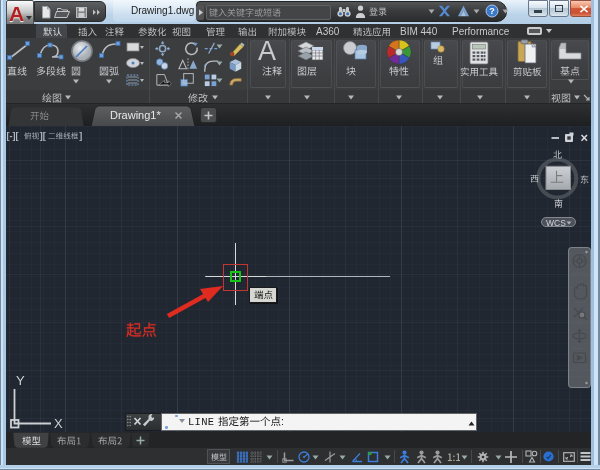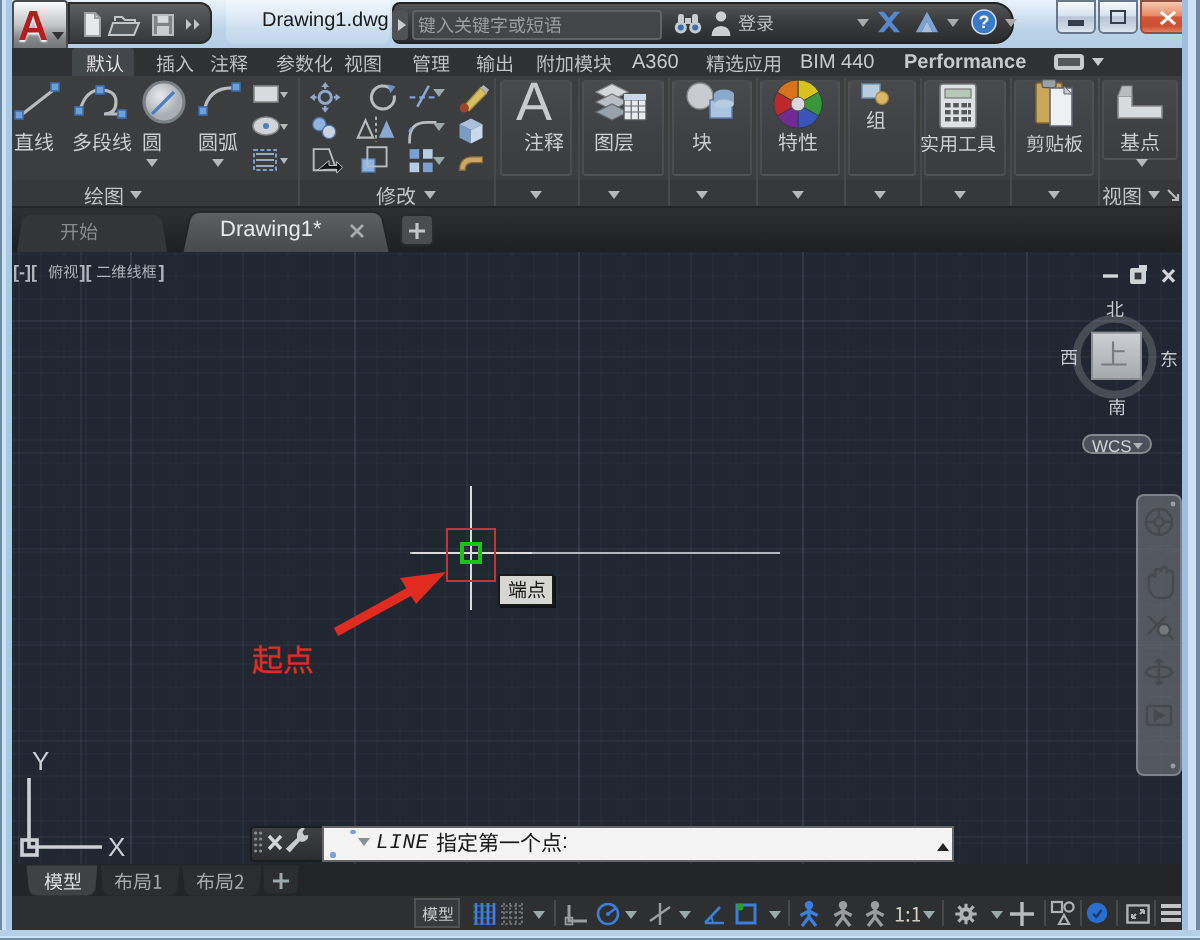--- a/index.html
+++ b/index.html
@@ -238,21 +238,21 @@
     <svg style="position:absolute;left:352.5px;top:27px;" width="38.0" height="9.5" viewBox="0 0 4000 1000" fill="#c2c2c2">
       <g style="">
         <use href="#u7CBE" x="0"></use>
         <use href="#u9009" x="1000"></use>
         <use href="#u5E94" x="2000"></use>
         <use href="#u7528" x="3000"></use>
       </g>
     </svg>
     <div class="abs" style="left:316px;top:26px;font-size:10px;color:#c9c9c9;">A360</div>
     <div class="abs" style="left:400px;top:26px;font-size:10px;color:#c9c9c9;">BIM 440</div>
-    <div class="abs" style="left:452px;top:26px;font-size:10px;color:#c9c9c9;font-weight:bold;">Performance</div>
+    <div class="abs" style="left:452px;top:26px;font-size:10px;color:#c9c9c9;">Performance</div>
     <svg class="abs" style="left:527px;top:27px" width="26" height="9" viewBox="0 0 26 9">
 <rect x="0" y="0" width="15" height="8" rx="2" fill="#c8cacc"></rect>
       <rect x="2" y="2" width="11" height="4" fill="#55585a"></rect>
 <path d="M19 2 h6 l-3 4z" fill="#c8cacc"></path>
     </svg>
     <div class="abs" style="left:0;top:38px;width:600px;height:66px;background:#3b3d3f;"></div>
     <div class="abs" style="left:0;top:90px;width:600px;height:14px;background:#36383a;"></div>
     <div class="abs" style="left:0;top:103px;width:600px;height:1px;background:#242526;"></div>
     <div class="abs" style="left:148.5px;top:39px;width:1px;height:64px;background:#2b2d2f;border-right:1px solid #47494b;"></div>
     <div class="abs" style="left:247px;top:39px;width:1px;height:64px;background:#2b2d2f;border-right:1px solid #47494b;"></div>
@@ -731,21 +731,21 @@
       </g>
 <path d="M8.5 4 L14.5 10.5 M14.5 4 L8.5 10.5" stroke="#d2d4d6" stroke-width="1.7"></path>
 <path d="M22.5 3 a3 3 0 0 1 4 -2.8 l-1.3 1.8 0.9 1.8 2 -0.3 a3 3 0 0 1 -4.2 3.1 l-5 5.6 -2 -1.8 5.6 -5.4z" fill="#c8cacc"></path>
 </svg>
     <div class="abs" style="left:161px;top:413px;width:316px;height:18px;background:#f4f4f4;border:1px solid #666;"></div>
     <div class="abs" style="left:175px;top:414.5px;width:2.5px;height:2.5px;background:#7aa0e0;border-radius:50%;"></div>
     <div class="abs" style="left:165px;top:426px;width:2.5px;height:2.5px;background:#7aa0e0;border-radius:50%;"></div>
     <svg class="abs" style="left:178px;top:417.5px" width="8" height="6" viewBox="0 0 8 6">
       <path d="M1 1 h6 l-3 4z" fill="#8a8f96"></path>
     </svg>
-    <div class="abs" style="left:188px;top:416px;font-size:10.5px;color:#1a1a1a;font-family:'Liberation Mono',monospace;letter-spacing:0.3px;font-style:italic;">LINE</div>
+    <div class="abs" style="left:188px;top:416px;font-size:10.5px;color:#1a1a1a;font-family:'Liberation Mono',monospace;letter-spacing:0.3px;">LINE</div>
     <svg style="position:absolute;left:217.5px;top:416px;" width="63.0" height="10.5" viewBox="0 0 6000 1000" fill="#1a1a1a">
       <g style="">
         <use href="#u6307" x="0"></use>
         <use href="#u5B9A" x="1000"></use>
         <use href="#u7B2C" x="2000"></use>
         <use href="#u4E00" x="3000"></use>
         <use href="#u4E2A" x="4000"></use>
         <use href="#u70B9" x="5000"></use>
       </g>
     </svg>

